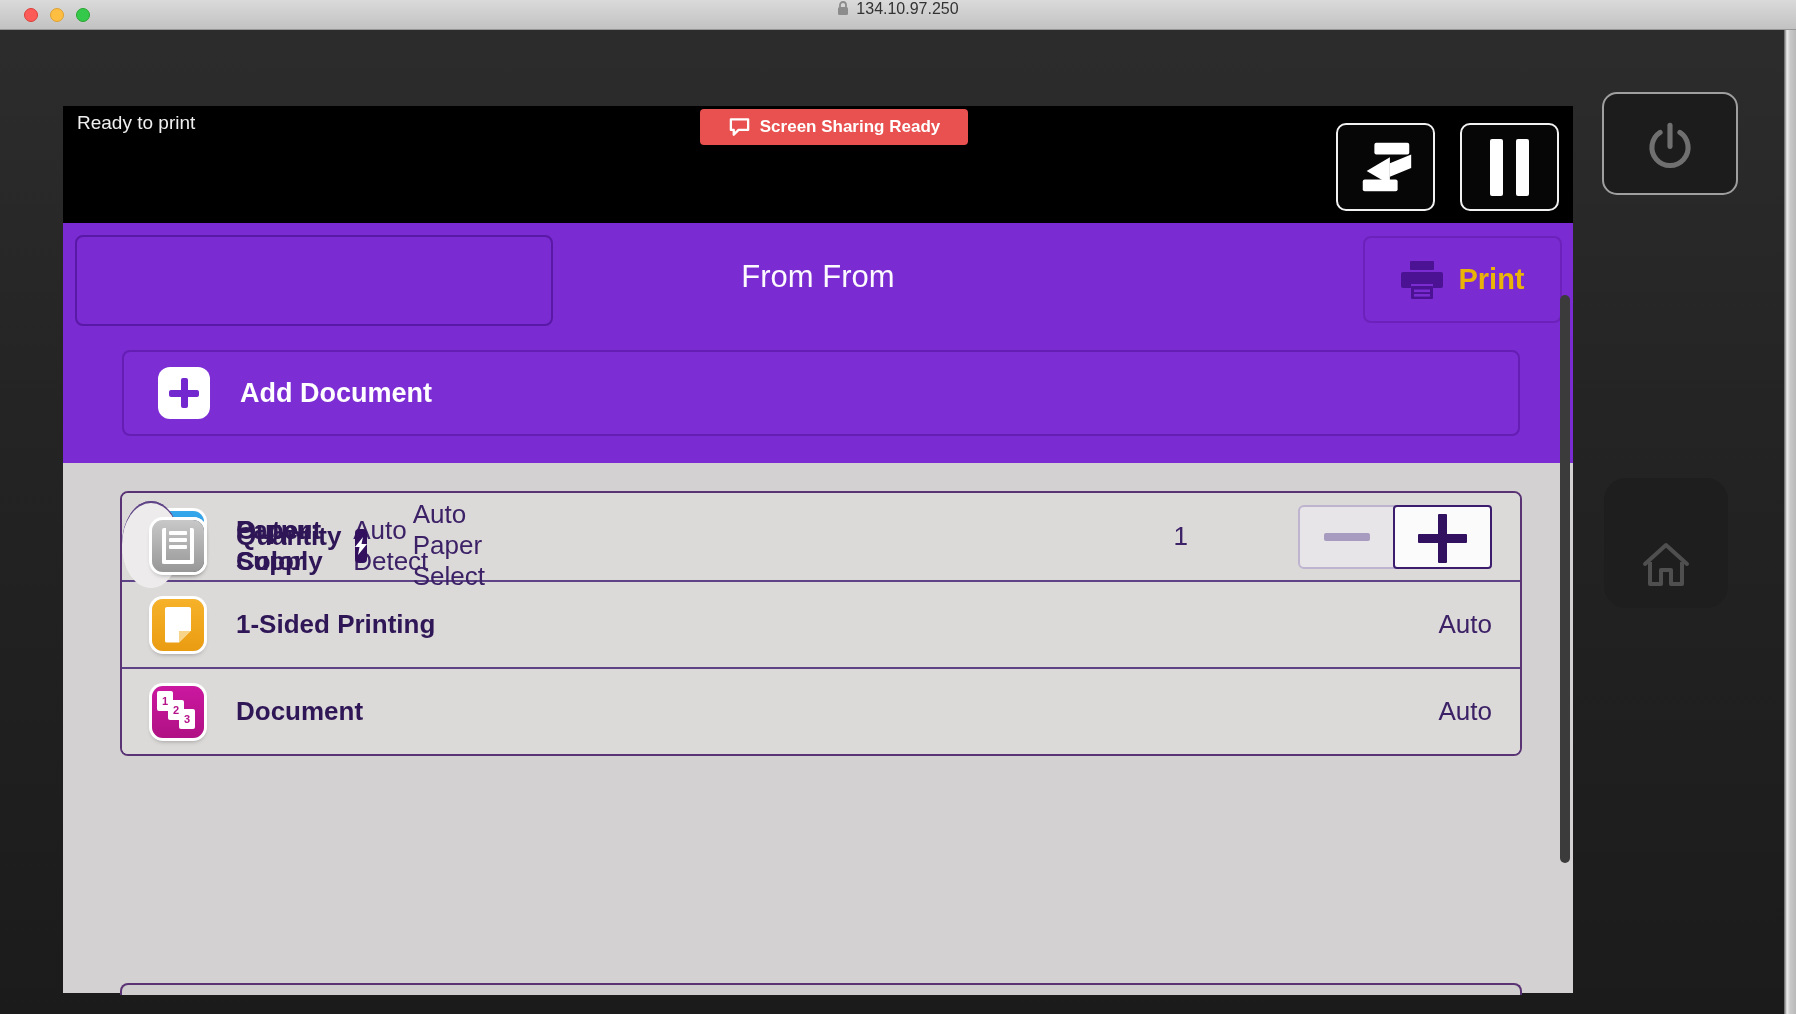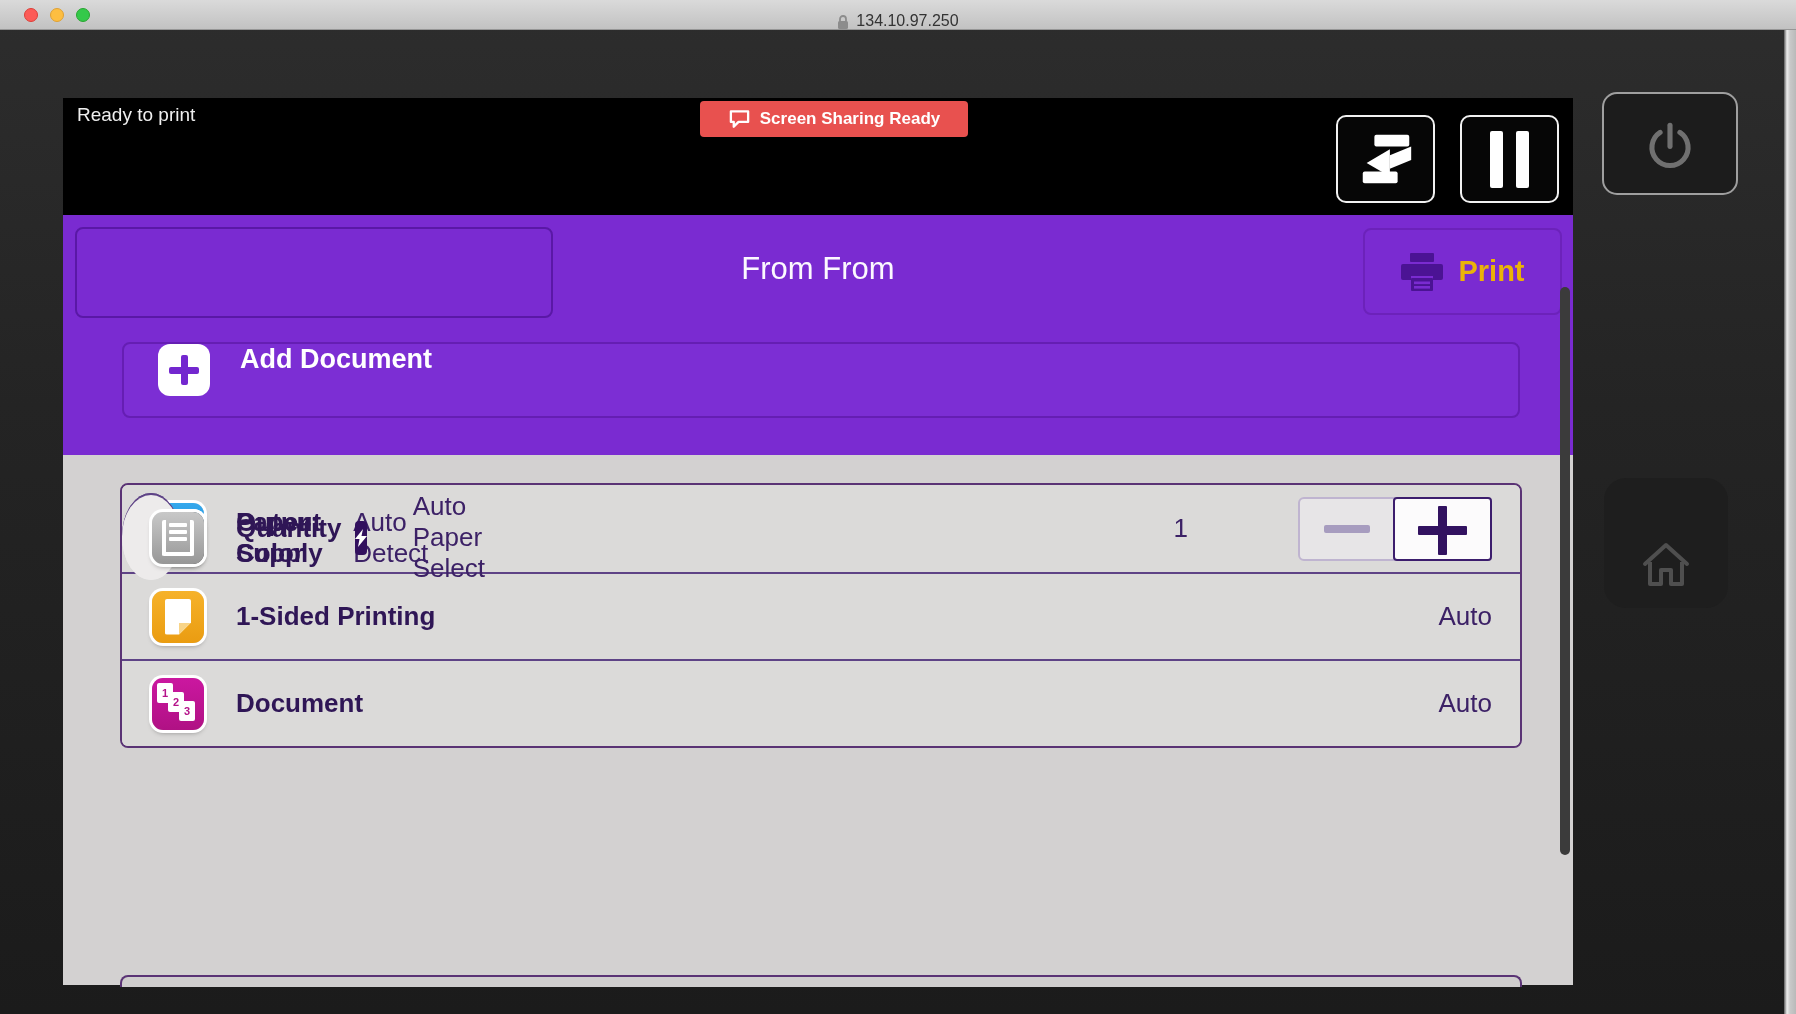--- a/index.html
+++ b/index.html
@@ -10,36 +10,36 @@
 
   
   .titlebar{position:absolute;left:0;top:0;width:1796px;height:30px;
             background:linear-gradient(180deg,#dadada,#c2c2c2);
             border-bottom:1px solid #969696;}
   .light{position:absolute;top:8px;width:14px;height:14px;border-radius:50%;}
   .light.red{left:24px;background:#fc5b57;border:1px solid #dd3f38;}
   .light.yellow{left:50px;background:#fdbe41;border:1px solid #dfa134;}
   .light.green{left:76px;background:#34c94a;border:1px solid #29a631;}
   .urlbox{position:absolute;left:0;top:0;width:100%;height:30px;display:flex;
-          align-items:flex-end;justify-content:center;gap:7px;color:#333;font-size:16px;}
+          align-items:flex-start;justify-content:center;gap:7px;color:#333;font-size:16px;}
 
   
   .win-strip{position:absolute;right:0;top:30px;width:12px;height:984px;
              background:linear-gradient(90deg,#5c5c5c 0,#ededed 3px,#c9c9c9 6px,#b9b9b9 100%);}
 
   
   .power-btn{position:absolute;left:1602px;top:92px;width:136px;height:103px;
              border:2px solid #9f9f9f;border-radius:15px;background:#1c1c1c;
              display:flex;align-items:center;justify-content:center;}
   .home-zone{position:absolute;left:1604px;top:478px;width:124px;height:130px;
              background:#1e1e1e;border-radius:22px;display:flex;align-items:flex-end;
              justify-content:center;padding-bottom:18px;}
 
   
-  .screen{position:absolute;left:63px;top:98px;width:1510px;height:887px;background:#000;padding-left:41px;}
+  .screen{position:absolute;left:63px;top:106px;width:1510px;height:887px;background:#000;padding-left:41px;}
 
   
   .statusbar{position:absolute;left:0;top:0;width:100%;height:117px;background:#000;}
   .status-text{position:absolute;left:14px;top:6px;color:#efefef;font-size:19px;}
   .share-badge{position:absolute;left:637px;top:3px;width:268px;height:36px;
                background:#e8514f;border-radius:4px;color:#fff;font-size:17px;
                font-weight:bold;display:flex;align-items:center;justify-content:center;gap:9px;}
   .sb-btn{position:absolute;top:17px;width:99px;height:88px;background:#060606;
           border:2px solid #f1f1f1;border-radius:10px;display:flex;
           align-items:center;justify-content:center;cursor:pointer;}
@@ -53,23 +53,23 @@
   .login-btn{position:absolute;left:12px;top:12px;width:478px;height:91px;
              border:2px solid #5a18a6;border-radius:8px;cursor:pointer;}
   .person{position:absolute;left:30px;top:16px;width:48px;height:56px;}
   .person .head{width:27px;height:27px;border-radius:50%;background:#fff;margin:0 auto;}
   .person .body{width:48px;height:27px;background:#fff;border-radius:22px 22px 7px 7px;margin-top:-3px;}
   .hdr-title{position:absolute;left:0;top:36px;width:100%;text-align:center;
              color:#fcf9ff;font-size:31px;}
   .print-btn{position:absolute;left:1300px;top:13px;width:199px;height:87px;
              border:2px solid #6c22ba;border-radius:8px;display:flex;align-items:center;
              justify-content:center;gap:14px;color:#eab308;font-size:29px;font-weight:bold;}
-  .add-doc{position:absolute;left:59px;top:127px;width:1398px;height:76px;
+  .add-doc{position:absolute;left:59px;top:127px;width:1398px;height:86px;
            border:2px solid #651eb3;border-radius:8px;background:#7c2ed4;
-           display:flex;align-items:flex-start;padding-left:34px;gap:30px;cursor:pointer;}
+           display:flex;align-items:center;padding-left:34px;gap:30px;cursor:pointer;}
   .plus-tile{position:relative;width:52px;height:52px;background:#fff;border-radius:12px;}
   .plus-tile i,.plus-tile b{position:absolute;background:#7327cf;border-radius:2px;}
   .plus-tile i{left:11px;top:22.5px;width:30px;height:7px;}
   .plus-tile b{left:22.5px;top:11px;width:7px;height:30px;}
   .add-label{color:#fff;font-size:27px;font-weight:bold;}
 
   
   .content{position:absolute;left:0;top:357px;width:100%;height:530px;background:#d3d1d1;}
   .card{position:absolute;left:57px;top:28px;width:1402px;border:2px solid #5a3375;
         border-radius:8px;overflow:hidden;background:#dbdad9;}

